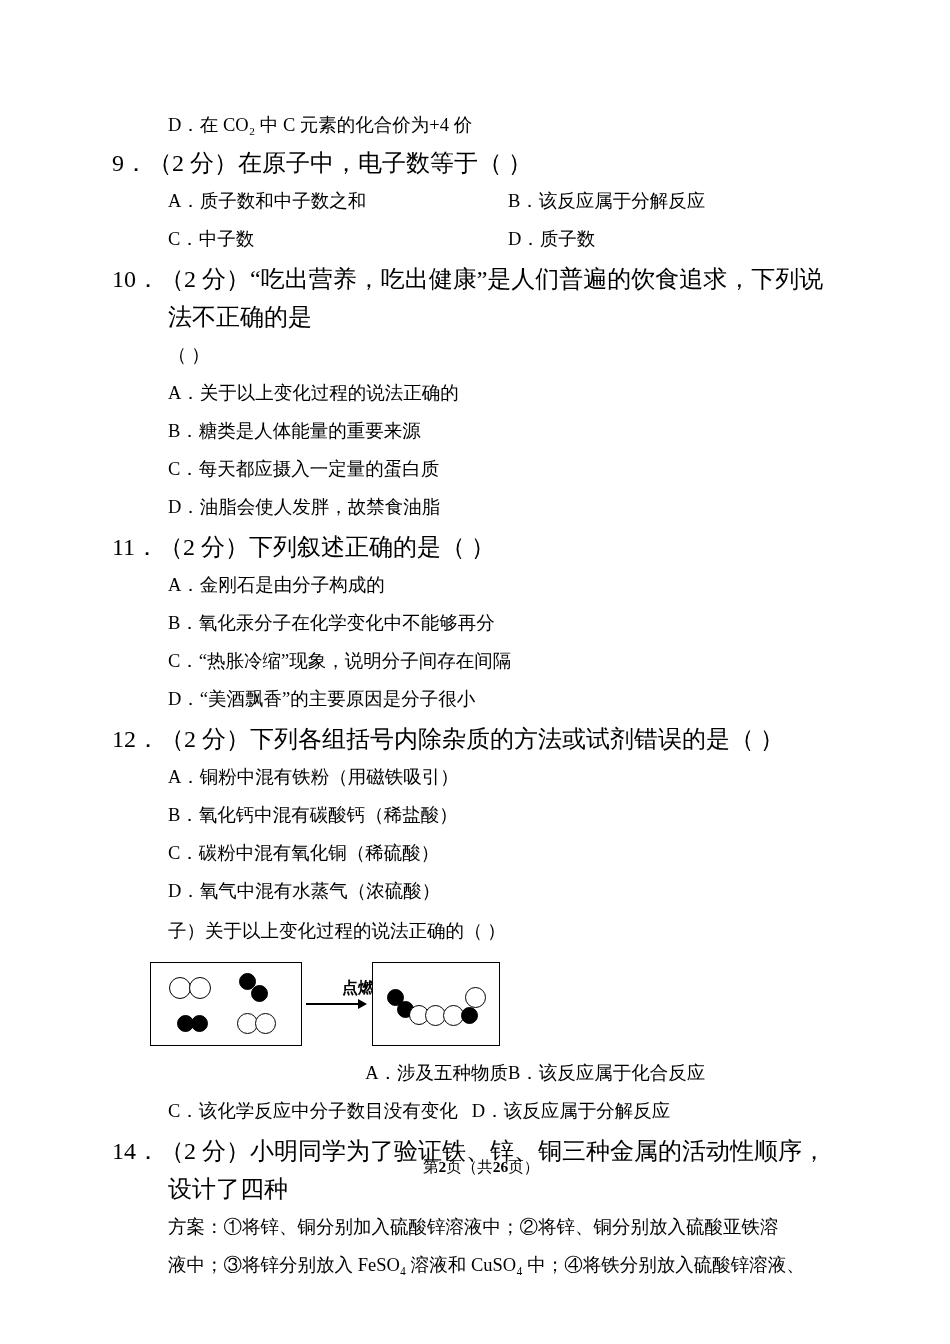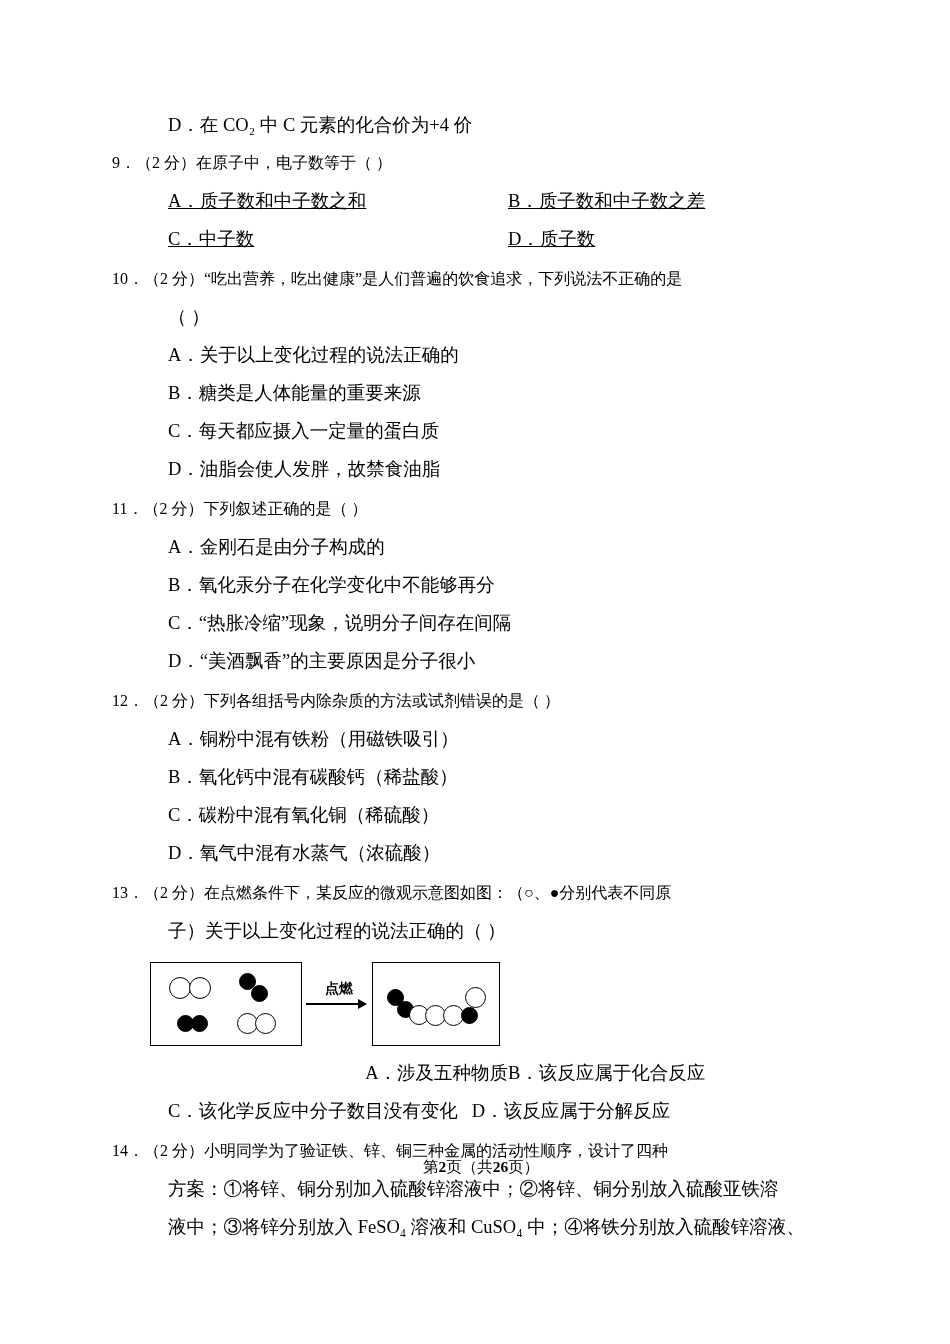--- a/index.html
+++ b/index.html
@@ -19,35 +19,34 @@
     position: relative;
     width: 950px;
     height: 1260px;
     box-sizing: border-box;
     padding: 106px 112px 8px 112px;
   }
   .q-block {
     margin-bottom: 2px;
   }
   .q-stem {
-    font-size: 16px;
+    font-size: 24px;
     line-height: 38px;
     text-indent: 0;
     padding-left: 0;
   }
   .hang {
     padding-left: 56px;
     text-indent: -56px;
   }
   .opt-row {
     display: flex;
     font-size: 18.5px;
     line-height: 38px;
     padding-left: 56px;
-    text-decoration: underline;
   }
   .opt-row .opt {
     flex: 0 0 auto;
   }
   .opt-row .opt.half {
     width: 340px;
   }
   .opt-single {
     font-size: 18.5px;
     line-height: 38px;
@@ -99,24 +98,25 @@
     border: 1.8px solid #000;
   }
   .arrow-area {
     position: absolute;
     left: 164px;
     top: 22px;
     width: 70px;
     text-align: center;
   }
   .arrow-label {
-    font-size: 14px;
+    font-size: 16px;
     font-weight: bold;
     line-height: 16px;
     font-family: "Liberation Sans", sans-serif;
+    text-align: right;
   }
   .arrow-line {
     position: relative;
     margin-top: 3px;
     height: 10px;
   }
   .arrow-line::before {
     content: "";
     position: absolute;
     left: 2px;
@@ -163,21 +163,21 @@
 <body>
 
 <div class="page">
 
   <div class="lead-d">D．在 CO₂ 中 C 元素的化合价为+4 价</div>
 
   <div class="q-block">
     <div class="q-stem hang">9．（2 分）在原子中，电子数等于（      ）</div>
     <div class="opt-row">
       <span class="opt half">A．质子数和中子数之和</span>
-      <span class="opt">B．质子数和中子数之差</span>
+      <span class="opt">B．该反应属于分解反应</span>
     </div>
     <div class="opt-row">
       <span class="opt half">C．中子数</span>
       <span class="opt">D．质子数</span>
     </div>
   </div>
 
   <div class="q-block">
     <div class="q-stem hang">10．（2 分）“吃出营养，吃出健康”是人们普遍的饮食追求，下列说法不正确的是</div>
     <div class="opt-single">（      ）</div>
@@ -197,21 +197,20 @@
 
   <div class="q-block">
     <div class="q-stem hang">12．（2 分）下列各组括号内除杂质的方法或试剂错误的是（      ）</div>
     <div class="opt-single">A．铜粉中混有铁粉（用磁铁吸引）</div>
     <div class="opt-single">B．氧化钙中混有碳酸钙（稀盐酸）</div>
     <div class="opt-single">C．碳粉中混有氧化铜（稀硫酸）</div>
     <div class="opt-single">D．氧气中混有水蒸气（浓硫酸）</div>
   </div>
 
   <div class="q-block">
-    <div class="q-stem hang">13．（2 分）在点燃条件下，某反应的微观示意图如图：（○、●分别代表不同原</div>
     <div class="opt-single">子）关于以上变化过程的说法正确的（      ）</div>
 
     <div class="diagram-wrap">
       <div class="diagram">
         <div class="box box-left">
 
           <div class="atom open" style="left:18px; top:14px; width:22px; height:22px;"></div>
           <div class="atom open" style="left:38px; top:14px; width:22px; height:22px;"></div>
 
           <div class="atom filled" style="left:88px; top:10px; width:17px; height:17px;"></div>

